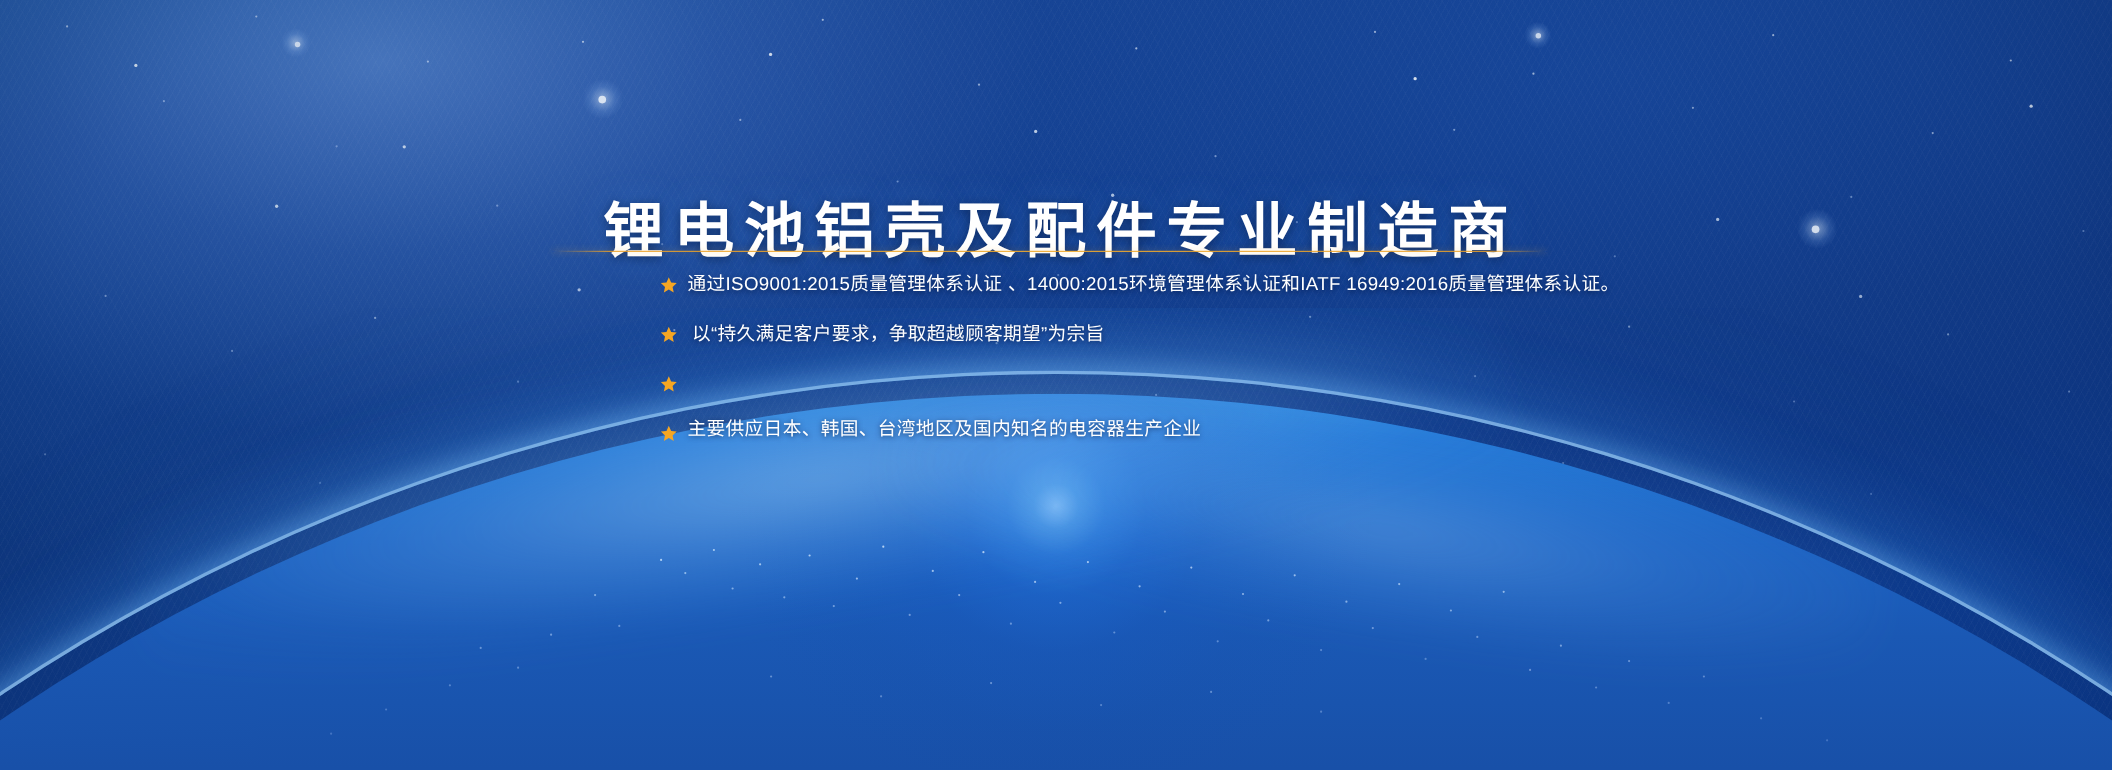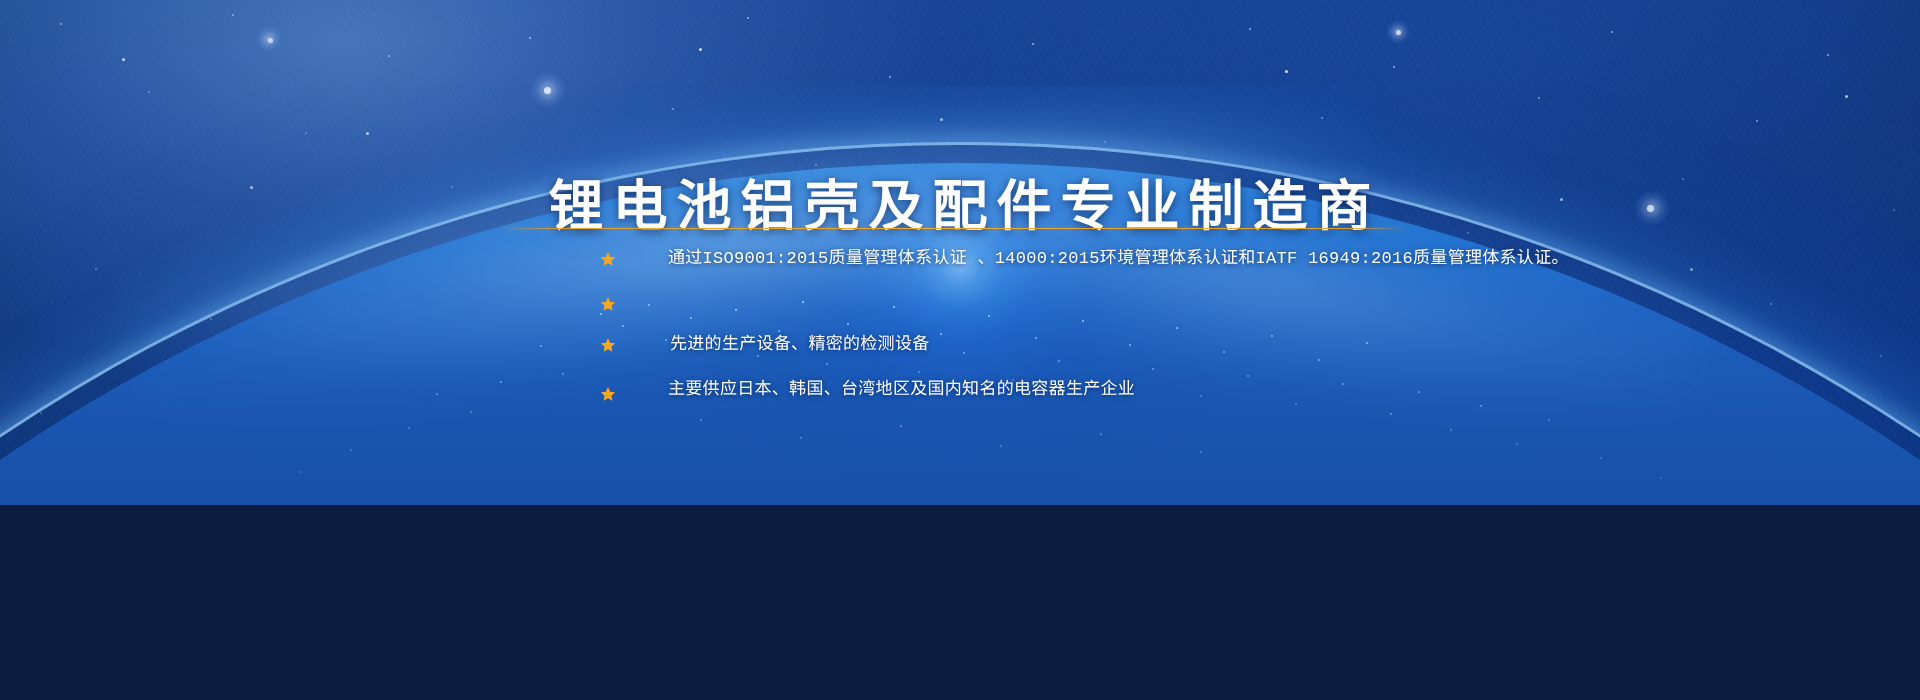--- a/index.html
+++ b/index.html
@@ -4,23 +4,23 @@
 <title>Banner</title>
 <style>
   html, body {
     margin: 0;
     padding: 0;
     background: #0a1c3f;
   }
   #banner {
     position: relative;
     width: 1920px;
-    height: 505px;
+    height: 700px;
     overflow: hidden;
-    font-family: Liberation Mono, monospace;
+    font-family: Liberation Sans, sans-serif;
     background: #8b5cf6;
     user-select: none;
   }
 
   
   .space-base {
     position: absolute;
     inset: 0;
     background:
       radial-gradient(ellipse 1100px 620px at 18% 8%,
@@ -317,21 +317,20 @@
   .bullet {
     display: flex;
     align-items: flex-start;
     margin-bottom: 21px;
     color: #ffffff;
     font-size: 17px;
     line-height: 24px;
     letter-spacing: .3px;
     text-shadow: 0 1px 5px rgba(4,22,62,.70);
     white-space: nowrap;
-    gap: 43px;
   }
   .bullet:last-child { margin-bottom: 0; align-items: flex-end; }
 
   .star-icon {
     flex: 0 0 auto;
     width: 16px;
     height: 16px;
     margin-top: 4px;
     margin-right: 9px;
     display: inline-block;
@@ -396,29 +395,29 @@
         <span class="bullet-text">通过ISO9001:2015质量管理体系认证 、14000:2015环境管理体系认证和IATF 16949:2016质量管理体系认证。</span>
       </li>
 
 
       <li class="bullet indent-3">
         <span class="star-icon">
           <svg width="16" height="16" viewBox="0 0 24 24" aria-hidden="true">
             <polygon points="12,1.6 15.2,8.6 22.8,9.5 17.2,14.7 18.7,22.2 12,18.4 5.3,22.2 6.8,14.7 1.2,9.5 8.8,8.6" fill="#f5a623"></polygon>
           </svg>
         </span>
+        <span class="bullet-text">以“持久满足客户要求，争取超越顾客期望”为宗旨</span>
       </li>
 
       <li class="bullet indent-4">
         <span class="star-icon">
           <svg width="16" height="16" viewBox="0 0 24 24" aria-hidden="true">
             <polygon points="12,1.6 15.2,8.6 22.8,9.5 17.2,14.7 18.7,22.2 12,18.4 5.3,22.2 6.8,14.7 1.2,9.5 8.8,8.6" fill="#f5a623"></polygon>
           </svg>
         </span>
-        <span class="bullet-text">先进的生产设备、精密的检测设备</span>
       </li>
 
       <li class="bullet indent-5">
         <span class="star-icon">
           <svg width="16" height="16" viewBox="0 0 24 24" aria-hidden="true">
             <polygon points="12,1.6 15.2,8.6 22.8,9.5 17.2,14.7 18.7,22.2 12,18.4 5.3,22.2 6.8,14.7 1.2,9.5 8.8,8.6" fill="#f5a623"></polygon>
           </svg>
         </span>
         <span class="bullet-text">主要供应日本、韩国、台湾地区及国内知名的电容器生产企业</span>
       </li>

